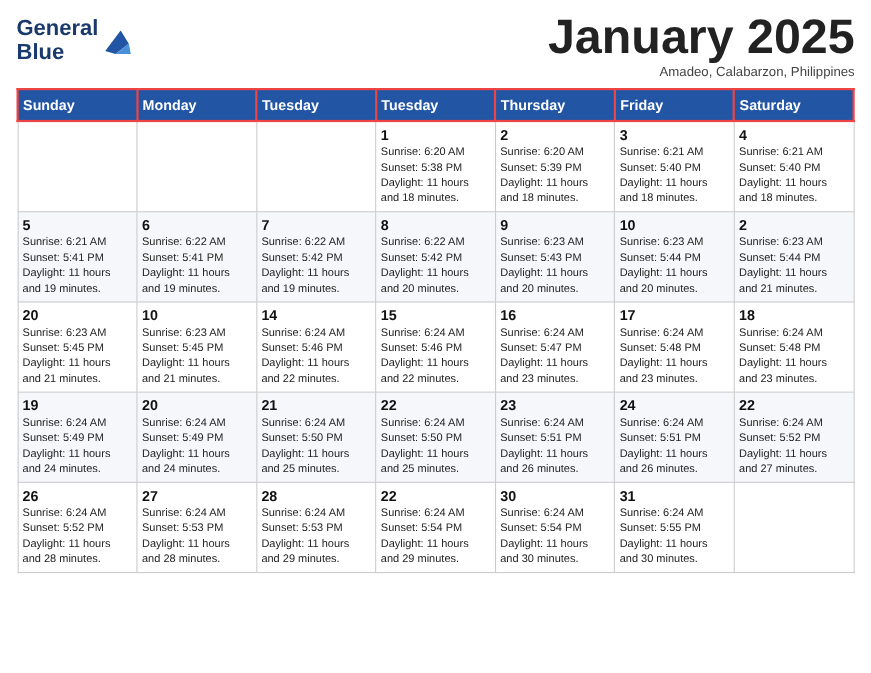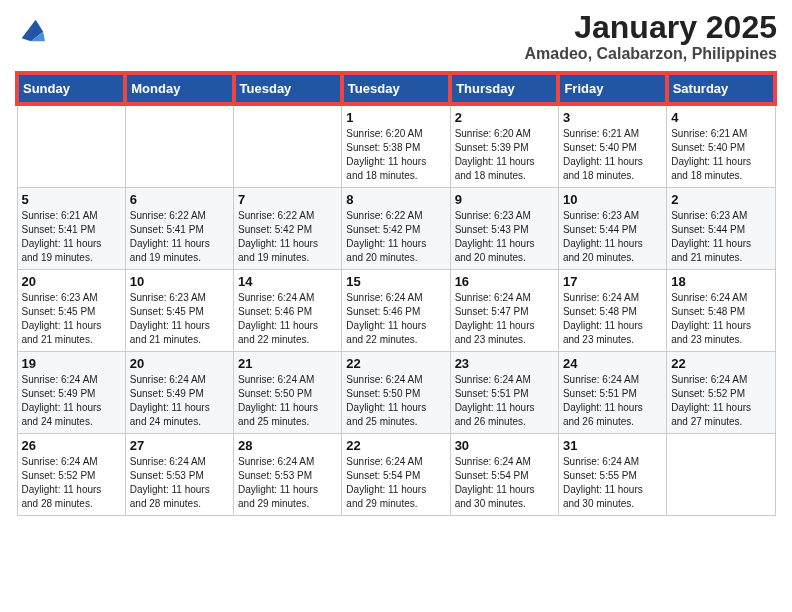--- a/index.html
+++ b/index.html
@@ -32,44 +32,44 @@
     }
     .logo-icon {
       width: 28px;
       height: 28px;
       margin-left: 2px;
     }
     .title-block {
       text-align: right;
     }
     .title-block h1 {
-      font-size: 32px;
+      font-size: 44px;
       font-weight: bold;
       color: #222;
       line-height: 1.1;
     }
     .title-block h2 {
-      font-size: 16px;
-      font-weight: bold;
+      font-size: 12px;
+      font-weight: normal;
       color: #444;
       text-align: right;
     }
     .calendar {
       width: 100%;
       border-collapse: collapse;
       font-size: 10.5px;
     }
     .calendar thead th {
       background-color: #2255a4;
       color: #fff;
       padding: 6px 4px;
       text-align: left;
       font-size: 13px;
       font-weight: bold;
-      border: 4px solid #ef4444;
+      border: 2px solid #ef4444;
     }
     .calendar tbody td {
       border: 1px solid #ccc;
       vertical-align: top;
       padding: 4px 4px;
       width: calc(100% / 7);
       min-height: 80px;
       background: #fff;
     }
     .calendar tbody tr:nth-child(even) td {
@@ -90,20 +90,23 @@
       background: #f9f9f9;
     }
   </style>
 </head>
 <body>
 
 <div class="header">
   <div class="logo">
     <div>
       <div style="display:flex;align-items:center;">
+        <div class="logo-text">
+          <span>General</span><br><span>Blue</span>
+        </div>
         <svg class="logo-icon" viewBox="0 0 30 30" xmlns="http://www.w3.org/2000/svg">
           <polygon points="5,25 20,5 28,18 15,28" fill="#2255a4"></polygon>
           <polygon points="15,28 28,18 30,28" fill="#4a90d9"></polygon>
         </svg>
       </div>
     </div>
   </div>
   <div class="title-block">
     <h1>January 2025</h1>
     <h2>Amadeo, Calabarzon, Philippines</h2>

